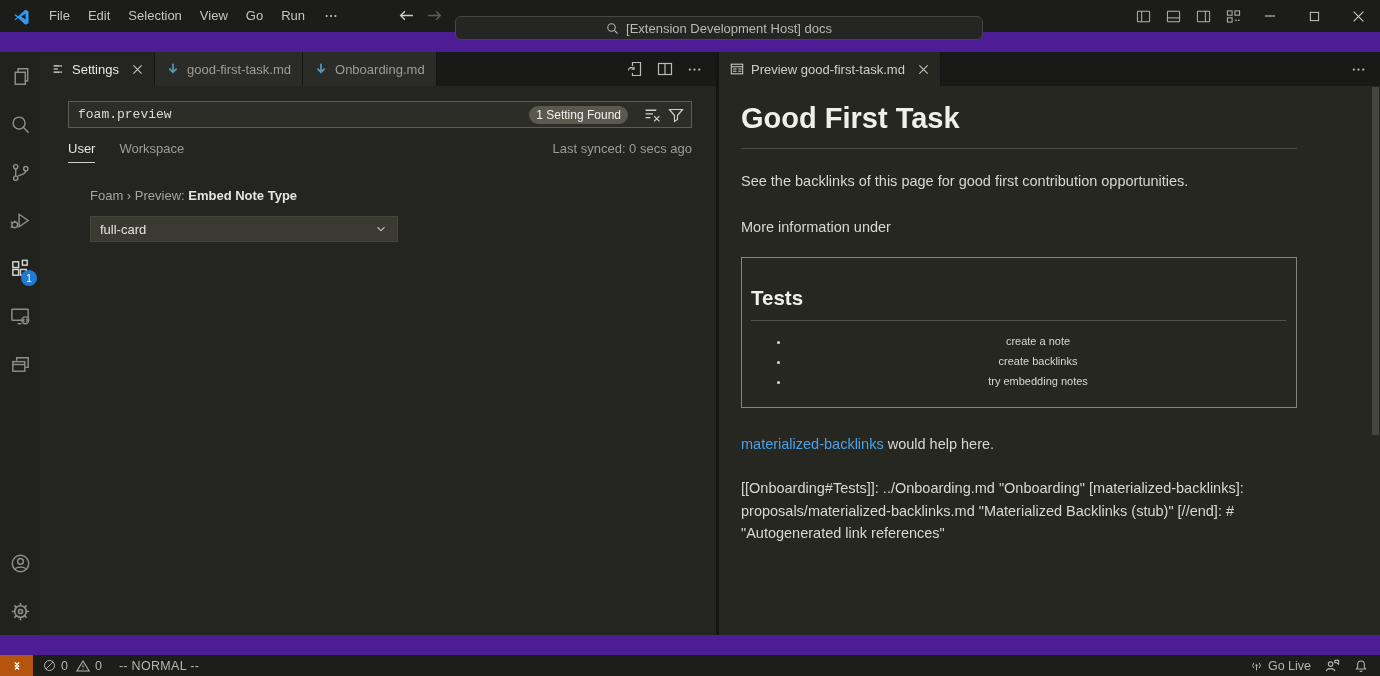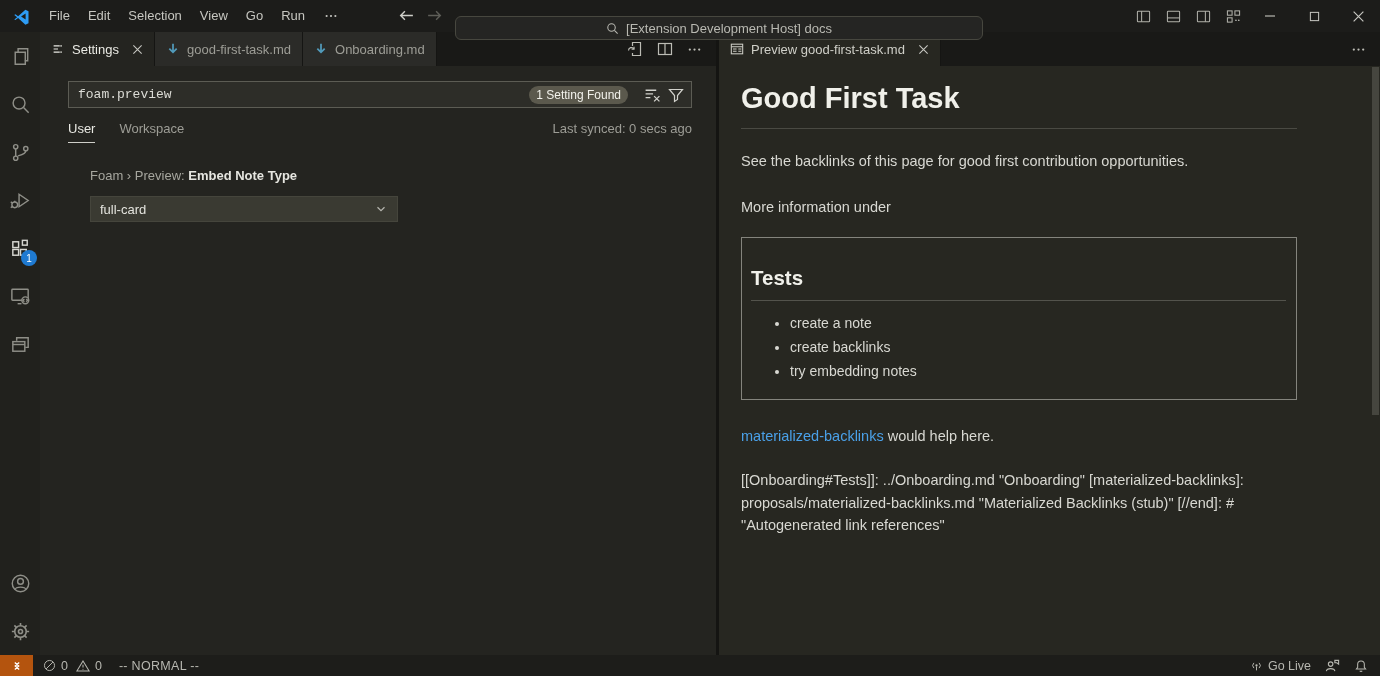--- a/index.html
+++ b/index.html
@@ -1,20 +1,20 @@
 <!DOCTYPE html>
 <html><head>
 <meta charset="utf-8">
 <style>
   * { box-sizing: border-box; margin: 0; padding: 0; }
   html,body { background:#111; }
   .window{
     width:1380px; height:676px; overflow:hidden; position:relative;
     font-family:"Liberation Sans", sans-serif;
-    background:#4c1d95; color:#ccccc6; display:flex; flex-direction:column;
+    background:#4c1d95; color:#ccccc6; display:flex; flex-direction:column;gap:20px;
   }
   svg{ display:block; }
 
   
   .titlebar{
     flex:0 0 32px; height:32px; background:#1c1c1a; display:flex; align-items:center;
     font-size:13px; color:#c6c6c0; position:relative;
   }
   .vscode-logo{ margin:0 10px 0 13px; }
   .menu-item{ padding:0 9px; line-height:32px; cursor:default; }
@@ -81,21 +81,21 @@
   
   .preview-pane{ flex:1; background:#272721; position:relative; overflow:hidden; }
   .preview-content{ padding-left:22px; width:604px; }
   .md-h1{ margin-top:16px; font-size:29px; font-weight:700; color:#f0f0ea; padding-bottom:13px; border-bottom:1px solid #4a4a43; width:556px; }
   .md-p{ font-size:14.5px; color:#d8d8d2; width:556px; line-height:1.5; }
   .p-intro{ margin-top:22px; }
   .p-more{ margin-top:24px; }
   .note-card{ margin-top:18px; width:556px; border:1px solid #84847d; padding:28px 10px 20px 9px; }
   .note-card h2{ font-size:20.5px; font-weight:700; color:#f0f0ea; padding-bottom:10px; border-bottom:1px solid #53534c; }
   .note-card ul{ margin:14px 0 0; padding-left:39px; }
-  .note-card li{ font-size:14px; color:#d8d8d2; margin-top:8px; }
+  .note-card li{ font-size:11px; color:#d8d8d2; margin-top:8px;text-align:center; }
   .link-line{ margin-top:26px; }
   .md-link{ color:#4aa0e8; cursor:pointer; text-decoration:none; }
   .refs{ margin-top:22px; line-height:1.55; }
   .scroll-thumb{ position:absolute; top:1px; right:1px; width:7px; height:348px; background:#46463f; }
 
   
   .statusbar{ flex:0 0 21px; height:21px; background:#1d1d1a; display:flex; align-items:center; font-size:12.5px; color:#b7b7b0; }
   .remote-item{ width:33px; height:21px; background:#b4540e; color:#fff; display:flex; align-items:center; justify-content:center; }
   .problems{ display:flex; align-items:center; gap:5px; margin-left:10px; }
   .problems .cnt{ margin-right:3px; }

